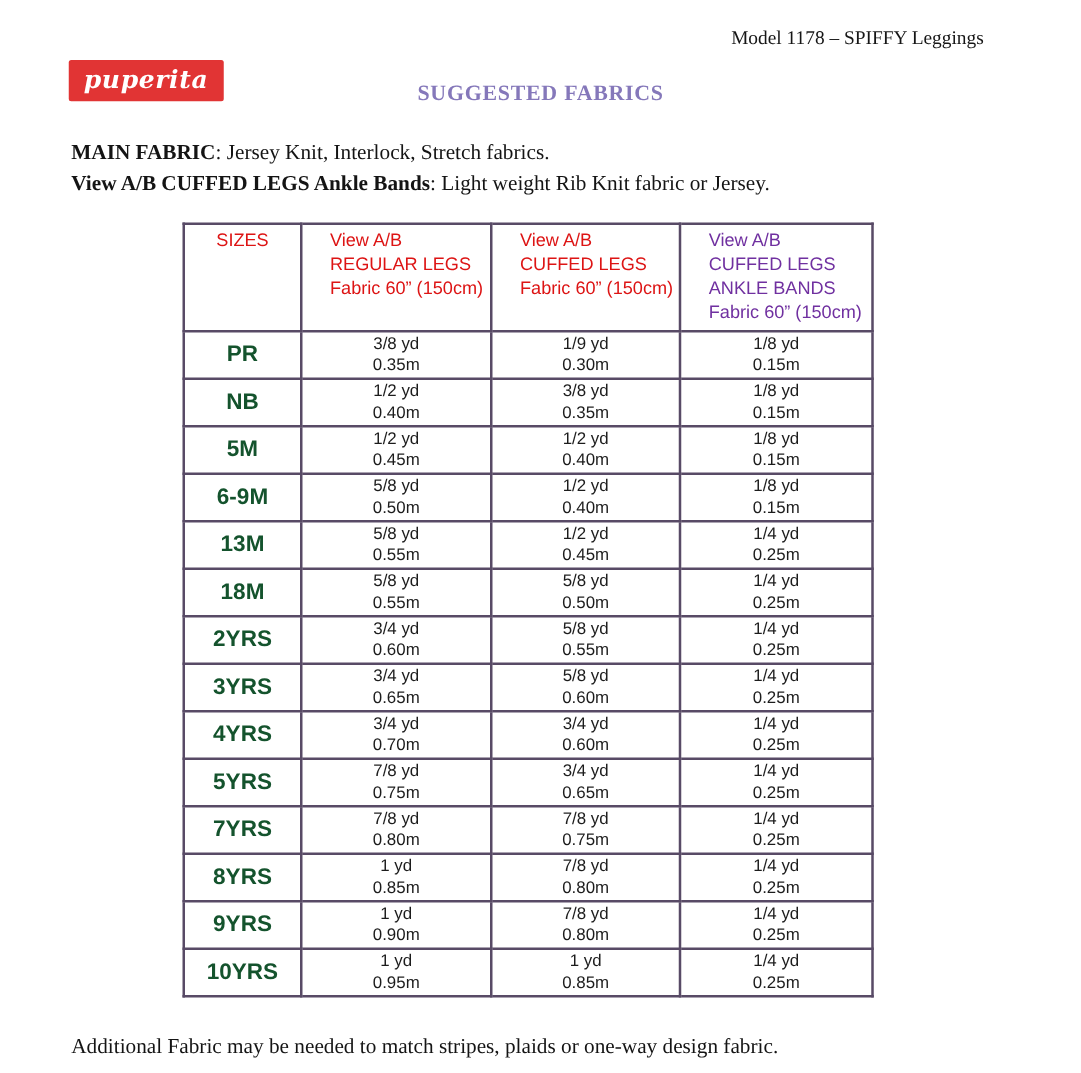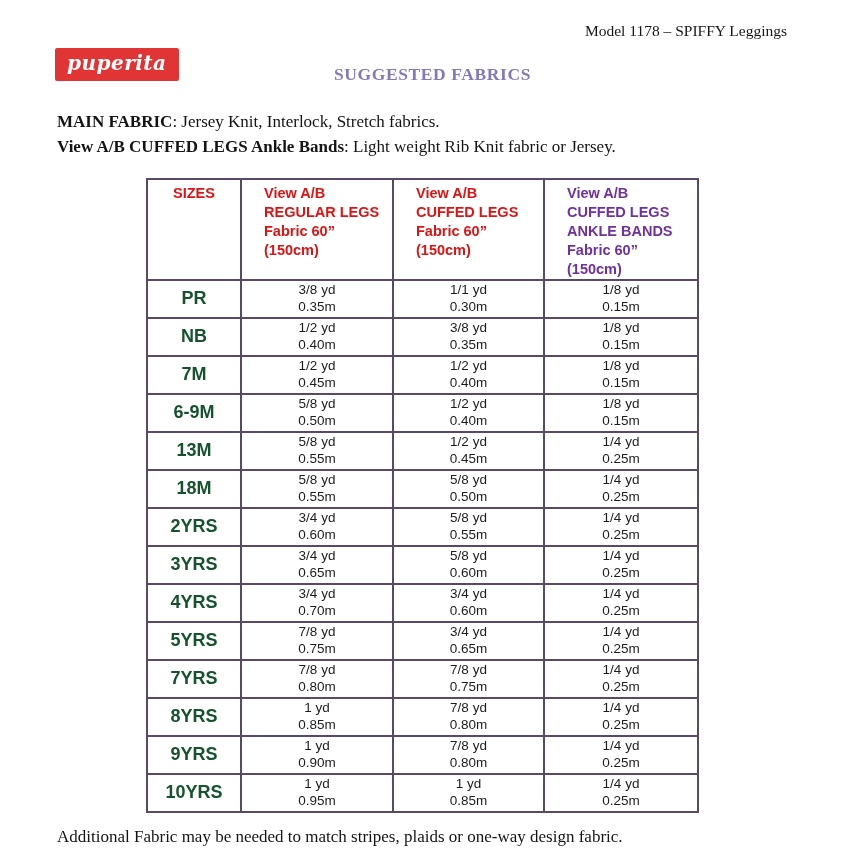--- a/index.html
+++ b/index.html
@@ -75,27 +75,27 @@
   .fabric-table th, .fabric-table td {
     border: 2px solid #584a66;
     overflow: hidden;
   }
   .fabric-table col.c-sizes   { width: 94px; }
   .fabric-table col.c-regular { width: 152px; }
   .fabric-table col.c-cuffed  { width: 151px; }
   .fabric-table col.c-ankle   { width: 154px; }
 
   .fabric-table thead th {
-    height: 98px;
+    height: 86px;
     vertical-align: top;
     text-align: left;
     padding: 4px 4px 0 22px;
     font-size: 14.5px;
     line-height: 19px;
-    font-weight: bold;
+    font-weight: normal;
   }
   .fabric-table thead th.sizes-header {
     text-align: center;
     padding-left: 0;
     padding-right: 0;
   }
   .red-text    { color: #dd1414; }
   .purple-text { color: #7030a0; }
 
   .fabric-table tbody td {
@@ -165,21 +165,21 @@
     </tr>
   </thead>
   <tbody>
       <tr>
         <td class="size-cell">PR</td>
         <td class="value-cell">
           <div>3/8 yd</div>
           <div>0.35m</div>
         </td>
         <td class="value-cell">
-          <div>1/1 yd</div>
+          <div>1/9 yd</div>
           <div>0.30m</div>
         </td>
         <td class="value-cell">
           <div>1/8 yd</div>
           <div>0.15m</div>
         </td>
       </tr>
       <tr>
         <td class="size-cell">NB</td>
         <td class="value-cell">
@@ -189,21 +189,21 @@
         <td class="value-cell">
           <div>3/8 yd</div>
           <div>0.35m</div>
         </td>
         <td class="value-cell">
           <div>1/8 yd</div>
           <div>0.15m</div>
         </td>
       </tr>
       <tr>
-        <td class="size-cell">7M</td>
+        <td class="size-cell">5M</td>
         <td class="value-cell">
           <div>1/2 yd</div>
           <div>0.45m</div>
         </td>
         <td class="value-cell">
           <div>1/2 yd</div>
           <div>0.40m</div>
         </td>
         <td class="value-cell">
           <div>1/8 yd</div>

